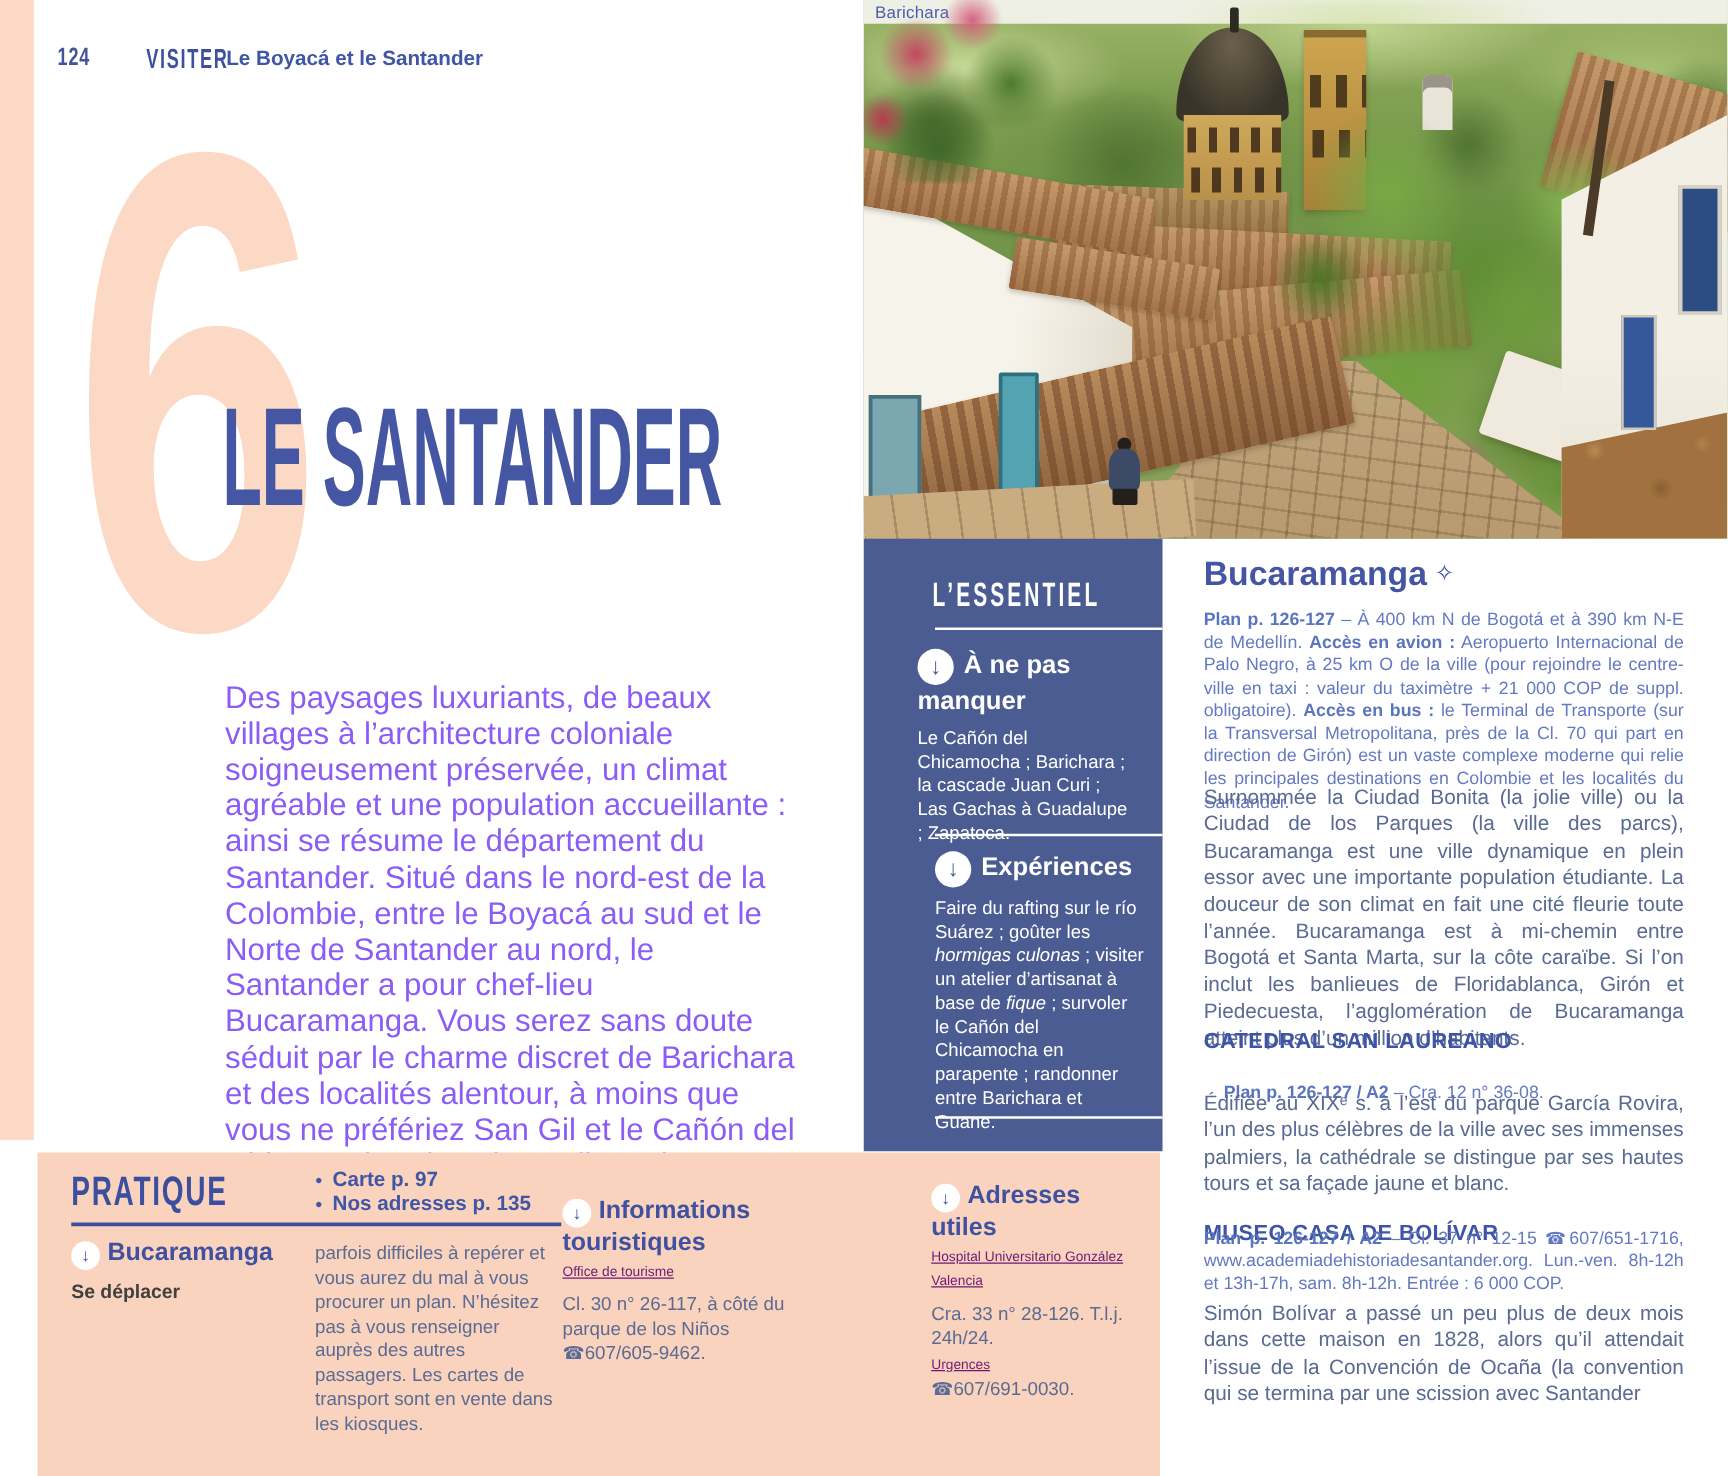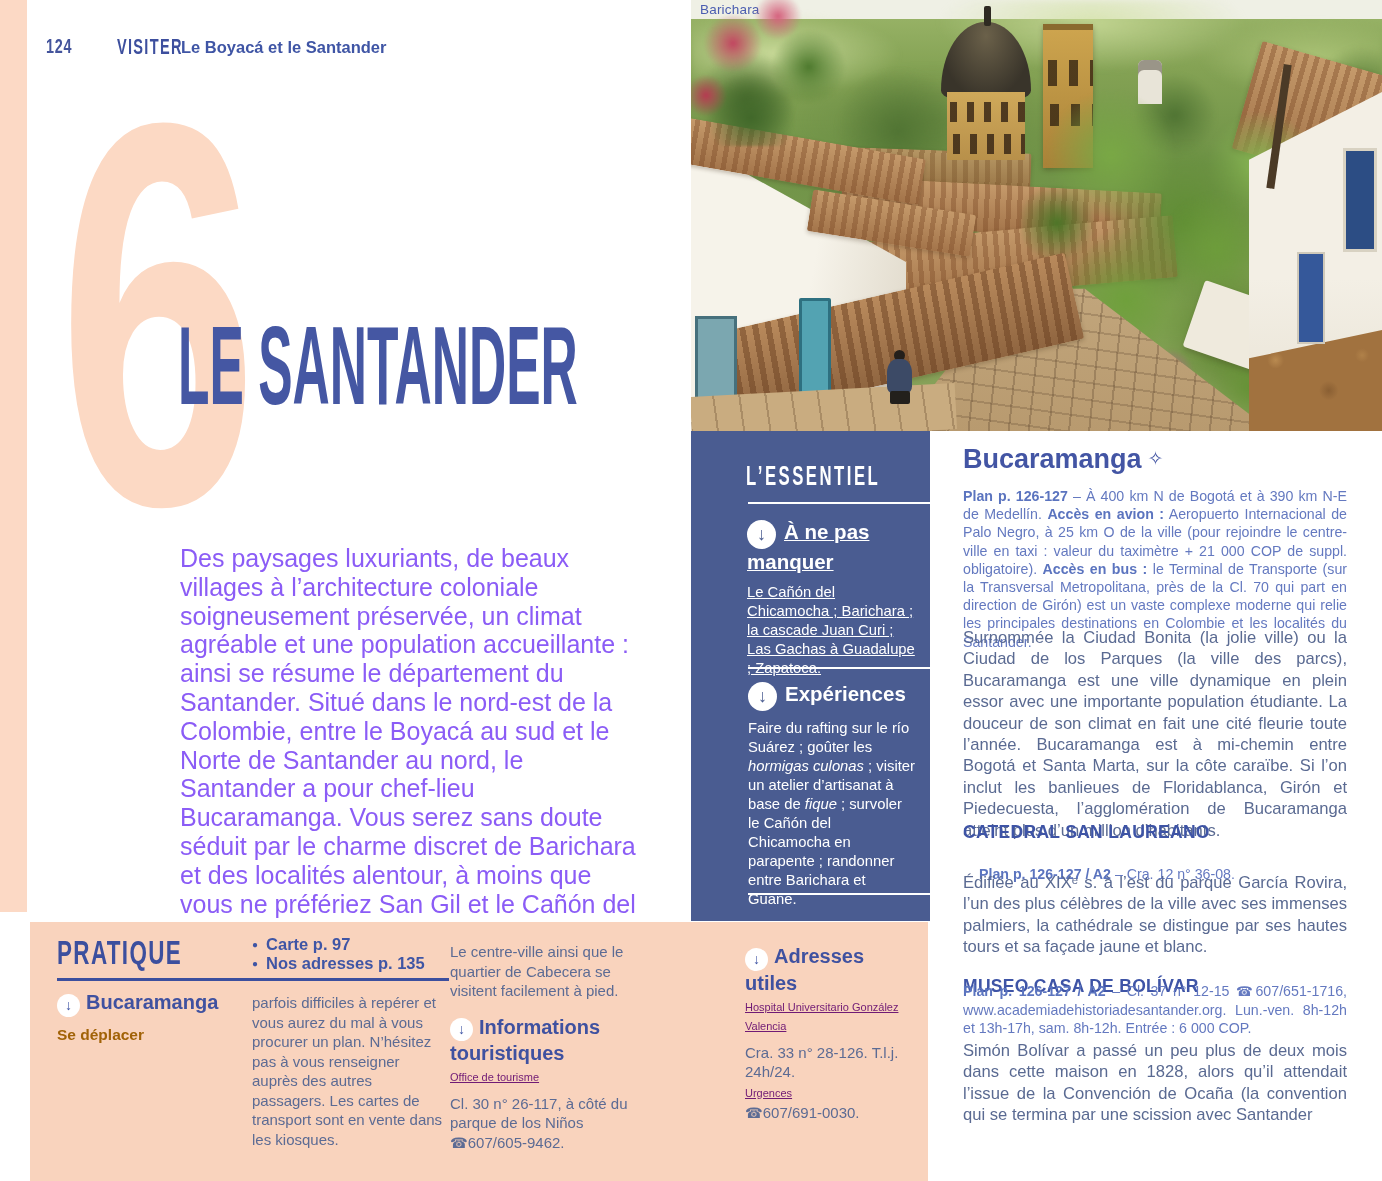--- a/index.html
+++ b/index.html
@@ -130,21 +130,21 @@
        font-size:13.5px;padding:2px 9px;letter-spacing:.2px;}
 
   
   .essentiel{left:691px; top:431px; width:239px; height:490px; background:#4a5c91; color:#fff;}
   .ess-title{left:55px; top:30px; font-size:27px; letter-spacing:4px; transform:scaleX(.62); color:#fff;}
   .ess-rule{height:2px; background:#fff; left:57px; width:182px;}
   .r1{top:71px;} .r2{top:236px;} .r3{top:462px;}
   .circ{display:inline-block; width:29px; height:29px; border-radius:50%; background:#fff;
         color:#4a5c91; font-weight:700; font-size:18px; line-height:29px; text-align:center;
         vertical-align:middle; margin-right:8px;}
-  .ess-sec1{left:56px; top:88px; width:168px;text-decoration:underline;}
+  .ess-sec1{left:43px; top:88px; width:168px;}
   .ess-sec2{left:57px; top:250px; width:168px;}
   .ess-head{font-size:20.5px; font-weight:700; line-height:26px;}
   .ess-body{margin-top:8px; font-size:14.8px; line-height:19px;}
   .ital{font-style:italic;}
 
   
   .artblock{left:963px; width:384px; color:#5c6b94;}
   .city-h{top:444px; font-size:27px; font-weight:700; color:#4355a4;}
   .city-sym{font-size:19px; font-weight:400; vertical-align:3px; margin-left:6px; color:#4355a4;}
   .plan{font-size:14.2px; line-height:18.2px; color:#6479c0; text-align:justify;}
@@ -166,21 +166,21 @@
   .pr-rule{left:27px; top:56px; width:392px; height:2.5px; background:#3c4f9e;}
   .pr-col{font-size:15px; line-height:19.5px; color:#5c6b94;}
   .pr-c1{left:27px; top:68px; width:183px;}
   .pr-c2{left:222px; top:71px; width:196px;}
   .pr-c3{left:420px; top:20px; width:191px;}
   .pr-c4{left:715px; top:22px; width:176px;}
   .pr-h{font-size:20px; font-weight:700; color:#3f51a0; line-height:25px;}
   .pr-circ{display:inline-block; width:23px; height:23px; border-radius:50%; background:#fff;
         color:#3f55a5; font-weight:700; font-size:14px; line-height:23px; text-align:center;
         vertical-align:middle; margin-right:6px;}
-  .pr-sub{font-weight:700; color:#a16207; font-size:15.5px; margin-top:8px;}
+  .pr-sub{font-weight:700; color:#404040; font-size:15.5px; margin-top:8px;}
   .pr-body{margin-top:6px;}
   .pr-link{color:#701a75; text-decoration:underline; font-size:11px; margin-top:2px; display:inline-block;}
 </style>
 </head>
 <body>
 
 <div class="abs side-bar"></div>
 
 <span class="abs cond folio">124</span>
 <span class="abs cond kicker">VISITER</span>
@@ -272,21 +272,20 @@
   <div class="abs pr-col pr-c1">
     <span class="pr-circ">↓</span><span class="pr-h">Bucaramanga</span>
     <div class="pr-sub">Se déplacer</div>
   </div>
 
   <div class="abs pr-col pr-c2">
     <div>parfois difficiles à repérer et vous aurez du mal à vous procurer un plan. N’hésitez pas à vous renseigner auprès des autres passagers. Les cartes de transport sont en vente dans les kiosques.</div>
   </div>
 
   <div class="abs pr-col pr-c3">
-    <div>Le centre-ville ainsi que le quartier de Cabecera se visitent facilement à pied.</div>
     <div style="margin-top:14px;">
       <span class="pr-circ" style="background:#fff;">↓</span><span class="pr-h">Informations touristiques</span>
     </div>
     <a class="pr-link">Office de tourisme</a>
     <div class="pr-body">Cl. 30 n° 26-117, à côté du parque de los Niños</div>
     <div><span class="phone-ic">☎</span><span>607/605-9462.</span></div>
   </div>
 
   <div class="abs pr-col pr-c4">
     <div>

